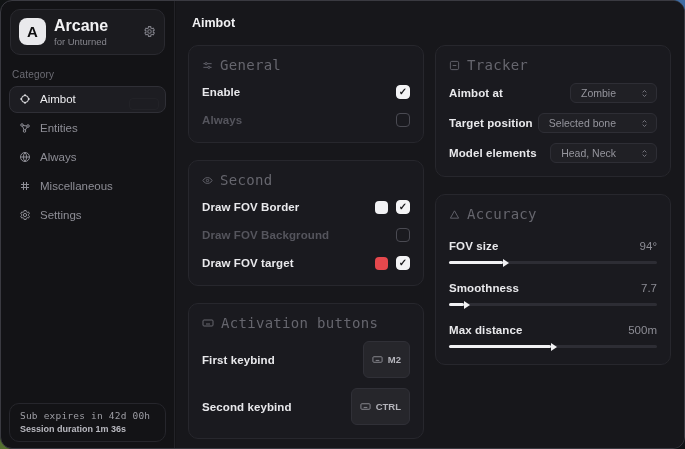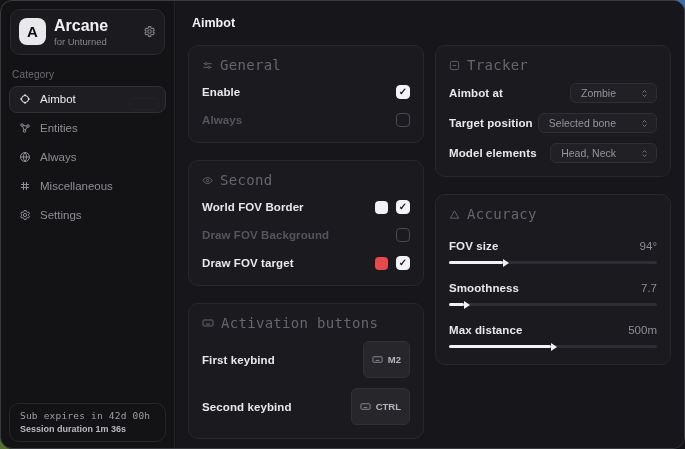--- a/index.html
+++ b/index.html
@@ -254,21 +254,21 @@
         <div class="card-head">
           <span class="hicon">
             <svg width="11" height="11" viewBox="0 0 24 24" fill="none" stroke="currentColor" stroke-width="2">
                 <path d="M2 12s3.5-6.5 10-6.5S22 12 22 12s-3.5 6.5-10 6.5S2 12 2 12z"></path>
                 <circle cx="12" cy="12" r="2.6"></circle>
               </svg>
           </span>
           <span>Second</span>
         </div>
         <div class="row">
-          <span class="row-label">World FOV Border</span>
+          <span class="row-label">Draw FOV Border</span>
           <span class="row-right">
             <span class="swatch" style="background: rgb(242, 242, 244);"></span>
             <span class="checkbox checked"></span>
           </span>
         </div>
         <div class="row">
           <span class="row-label dim">Draw FOV Background</span>
           <span class="row-right">
             <span class="checkbox"></span>
           </span>

